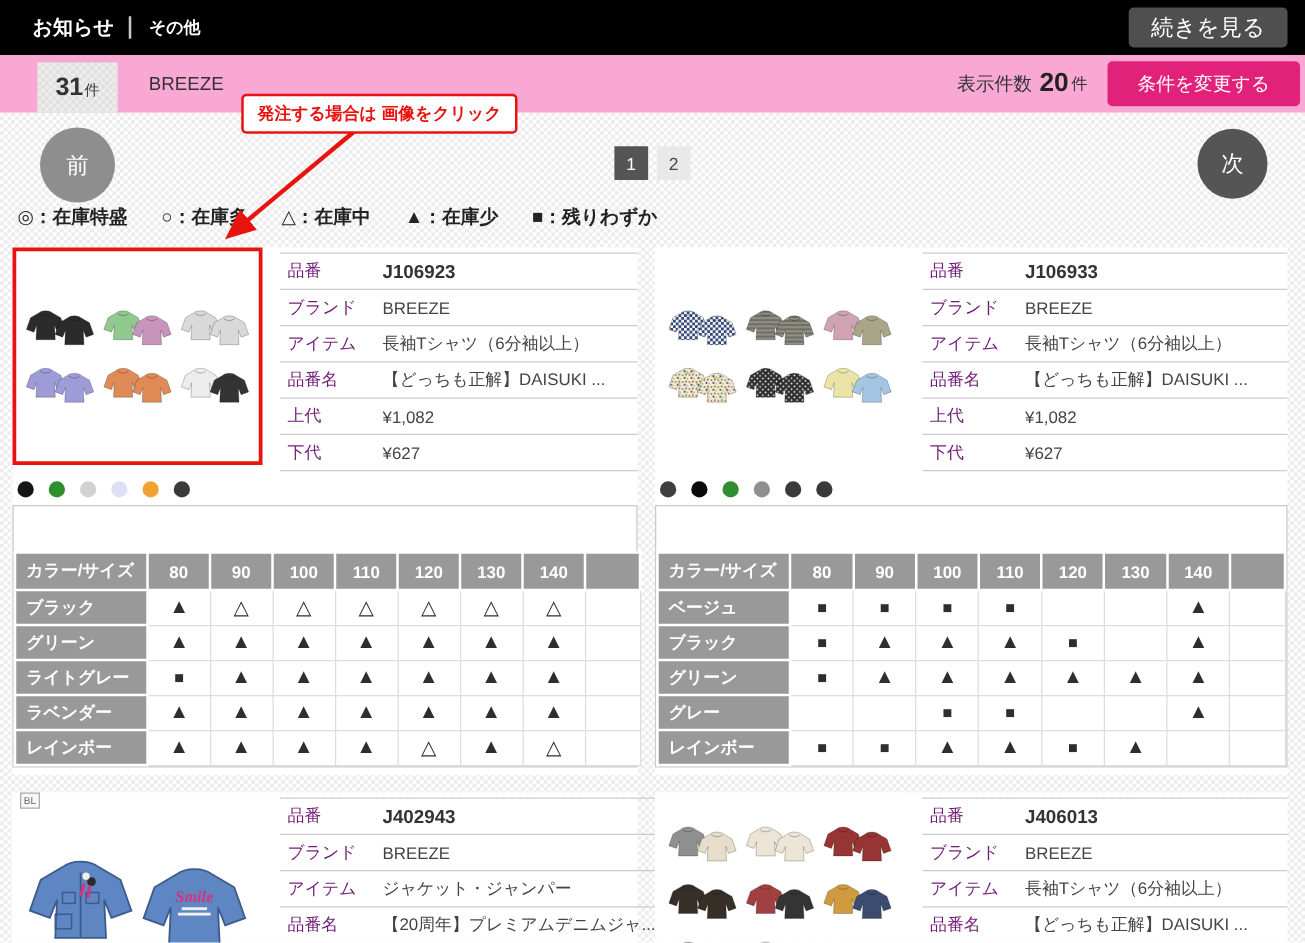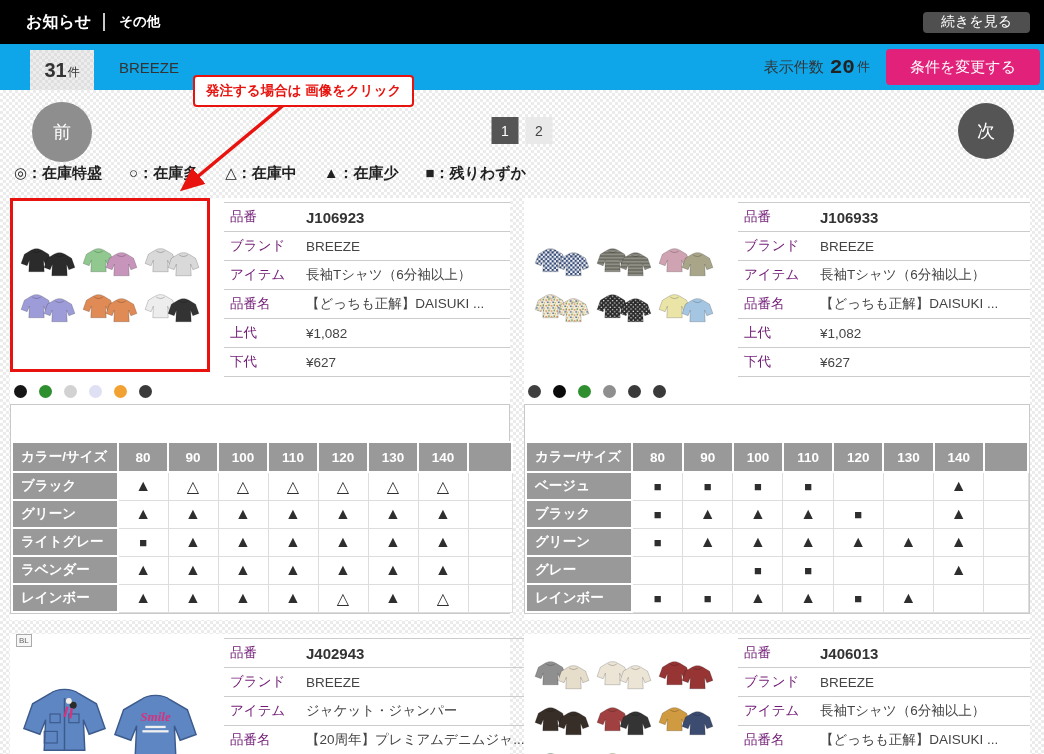--- a/index.html
+++ b/index.html
@@ -15,36 +15,36 @@
     background-size:6px 6px;
     background-position:0 0,3px 3px;
   }
 
   
   .topbar { height:44px; background:#000; display:flex; align-items:center; padding:0 14px 0 26px; position:relative; z-index:5; }
   .tb-title { color:#fff; font-weight:bold; font-size:16px; }
   .tb-div { width:2px; height:18px; background:#c9c9c9; margin:0 14px 0 12px; }
   .tb-sub { color:#fff; font-size:13.5px; font-weight:bold; }
   .tb-more { margin-left:auto; background:#4f4f4f; color:#fff; border:none; border-radius:4px;
-             height:21px; padding:0 18px; font-size:14px; font-family:inherit; cursor:pointer; }
+             height:32px; padding:0 18px; font-size:18px; font-family:inherit; cursor:pointer; }
 
   
-  .subheader { height:46px; background:#0ea5e9; display:flex; align-items:center; padding:0 4px 0 30px; position:relative; z-index:4; }
+  .subheader { height:46px; background:#f9a8d4; display:flex; align-items:center; padding:0 4px 0 30px; position:relative; z-index:4; }
   .count-box {
     width:64px; height:40px; margin-top:6px; display:flex; align-items:center; justify-content:center;
     background-color:#ededed;
     background-image:
       linear-gradient(45deg,#dfdfdf 25%,transparent 25%,transparent 75%,#dfdfdf 75%),
       linear-gradient(45deg,#dfdfdf 25%,transparent 25%,transparent 75%,#dfdfdf 75%);
     background-size:6px 6px; background-position:0 0,3px 3px;
   }
   .count-num { font-size:20px; font-weight:bold; color:#333; }
   .count-unit { font-size:12px; color:#333; margin-left:1px; margin-top:4px; }
   .brand { margin-left:25px; font-size:15px; color:#333; }
-  .sh-right { margin-left:auto; display:flex; align-items:center;font-family:Liberation Mono, monospace; }
+  .sh-right { margin-left:auto; display:flex; align-items:center; }
   .disp-label { font-size:15px; color:#333; }
   .disp-num { font-size:21px; font-weight:bold; margin:0 2px 0 6px; color:#222; }
   .disp-unit { font-size:13px; color:#333; margin-right:16px; }
   .change-btn { background:#e2227a; color:#fff; border:none; border-radius:4px; height:36px;
                 padding:0 24px; font-size:15px; font-family:inherit; cursor:pointer; }
 
   
   .annotation { position:absolute; left:193px; top:75px; z-index:20; background:#fff;
                 border:2px solid #e8130e; border-radius:4px; padding:5px 11px;
                 color:#e8130e; font-size:13.5px; font-weight:bold; white-space:nowrap; }

